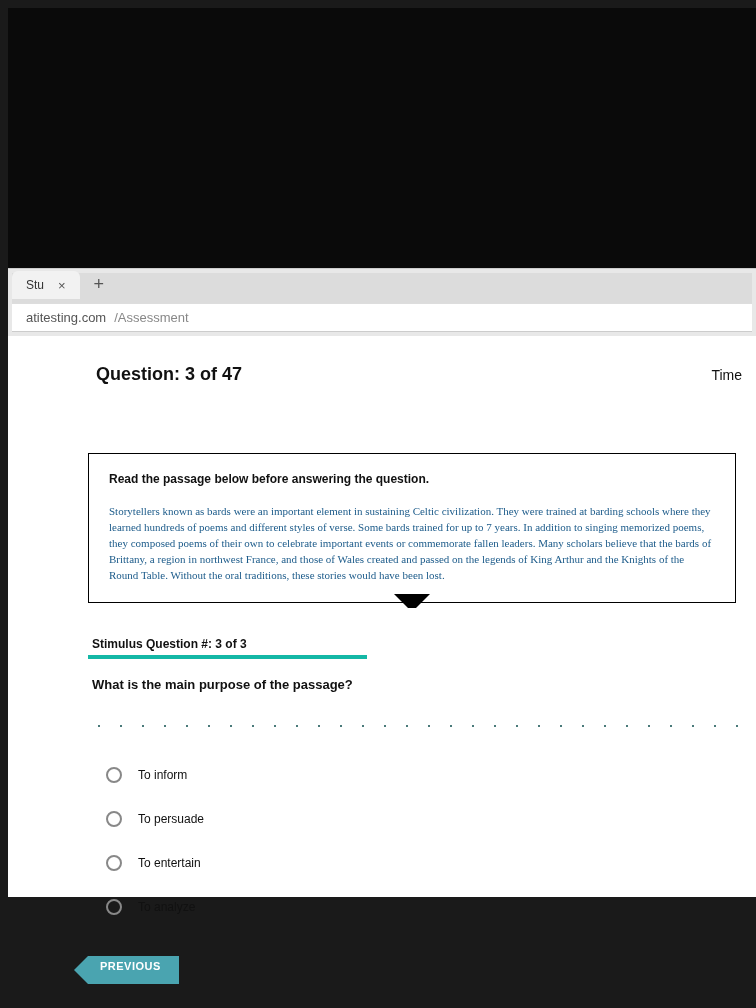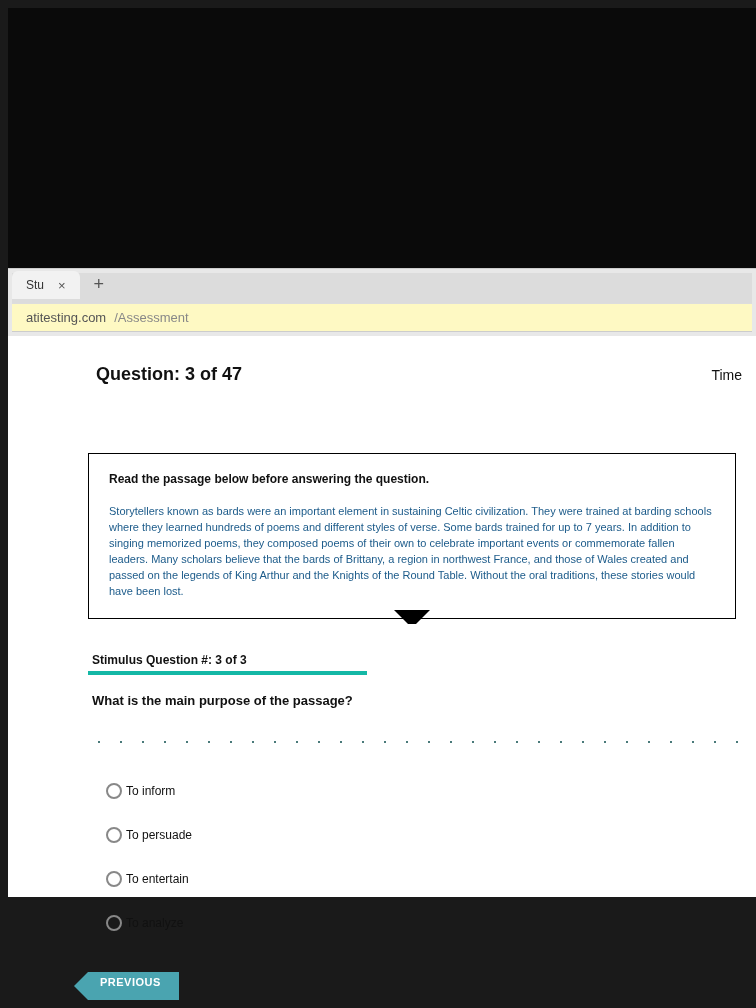--- a/index.html
+++ b/index.html
@@ -43,21 +43,21 @@
     color: #555;
   }
   .new-tab {
     font-size: 18px;
     color: #555;
     padding: 4px 10px;
     cursor: pointer;
   }
   .addr-bar {
     padding: 6px 10px;
-    background: #fef9c3;
+    background: #ffffff;
     font-size: 13px;
     color: #555;
     border-top: 1px solid #ddd;
     border-bottom: 1px solid #ccc;
   }
   .addr-bar .path { color: #888; }
   .page {
     background: #fff;
     padding: 20px 0 0 80px;
     height: 561px;
@@ -89,20 +89,21 @@
   .passage-title {
     font-size: 12px;
     font-weight: bold;
     margin-bottom: 10px;
     color: #111;
   }
   .passage-text {
     font-size: 11px;
     line-height: 1.45;
     color: #1c5b8a;
+    font-family: Liberation Serif, serif;
   }
   .pointer {
     position: absolute;
     left: 50%;
     transform: translateX(-50%);
     bottom: -14px;
     width: 0; height: 0;
     border-left: 14px solid transparent;
     border-right: 14px solid transparent;
     border-top: 14px solid #000;
@@ -134,20 +135,21 @@
   }
   .options {
     display: flex;
     flex-direction: column;
     gap: 14px;
     margin-left: 10px;
   }
   .option {
     display: flex;
     align-items: center;
+    gap: 12px;
     font-size: 12px;
     color: #111;
     cursor: pointer;
   }
   .radio {
     width: 16px;
     height: 16px;
     border: 2px solid #888;
     border-radius: 50%;
     flex-shrink: 0;

